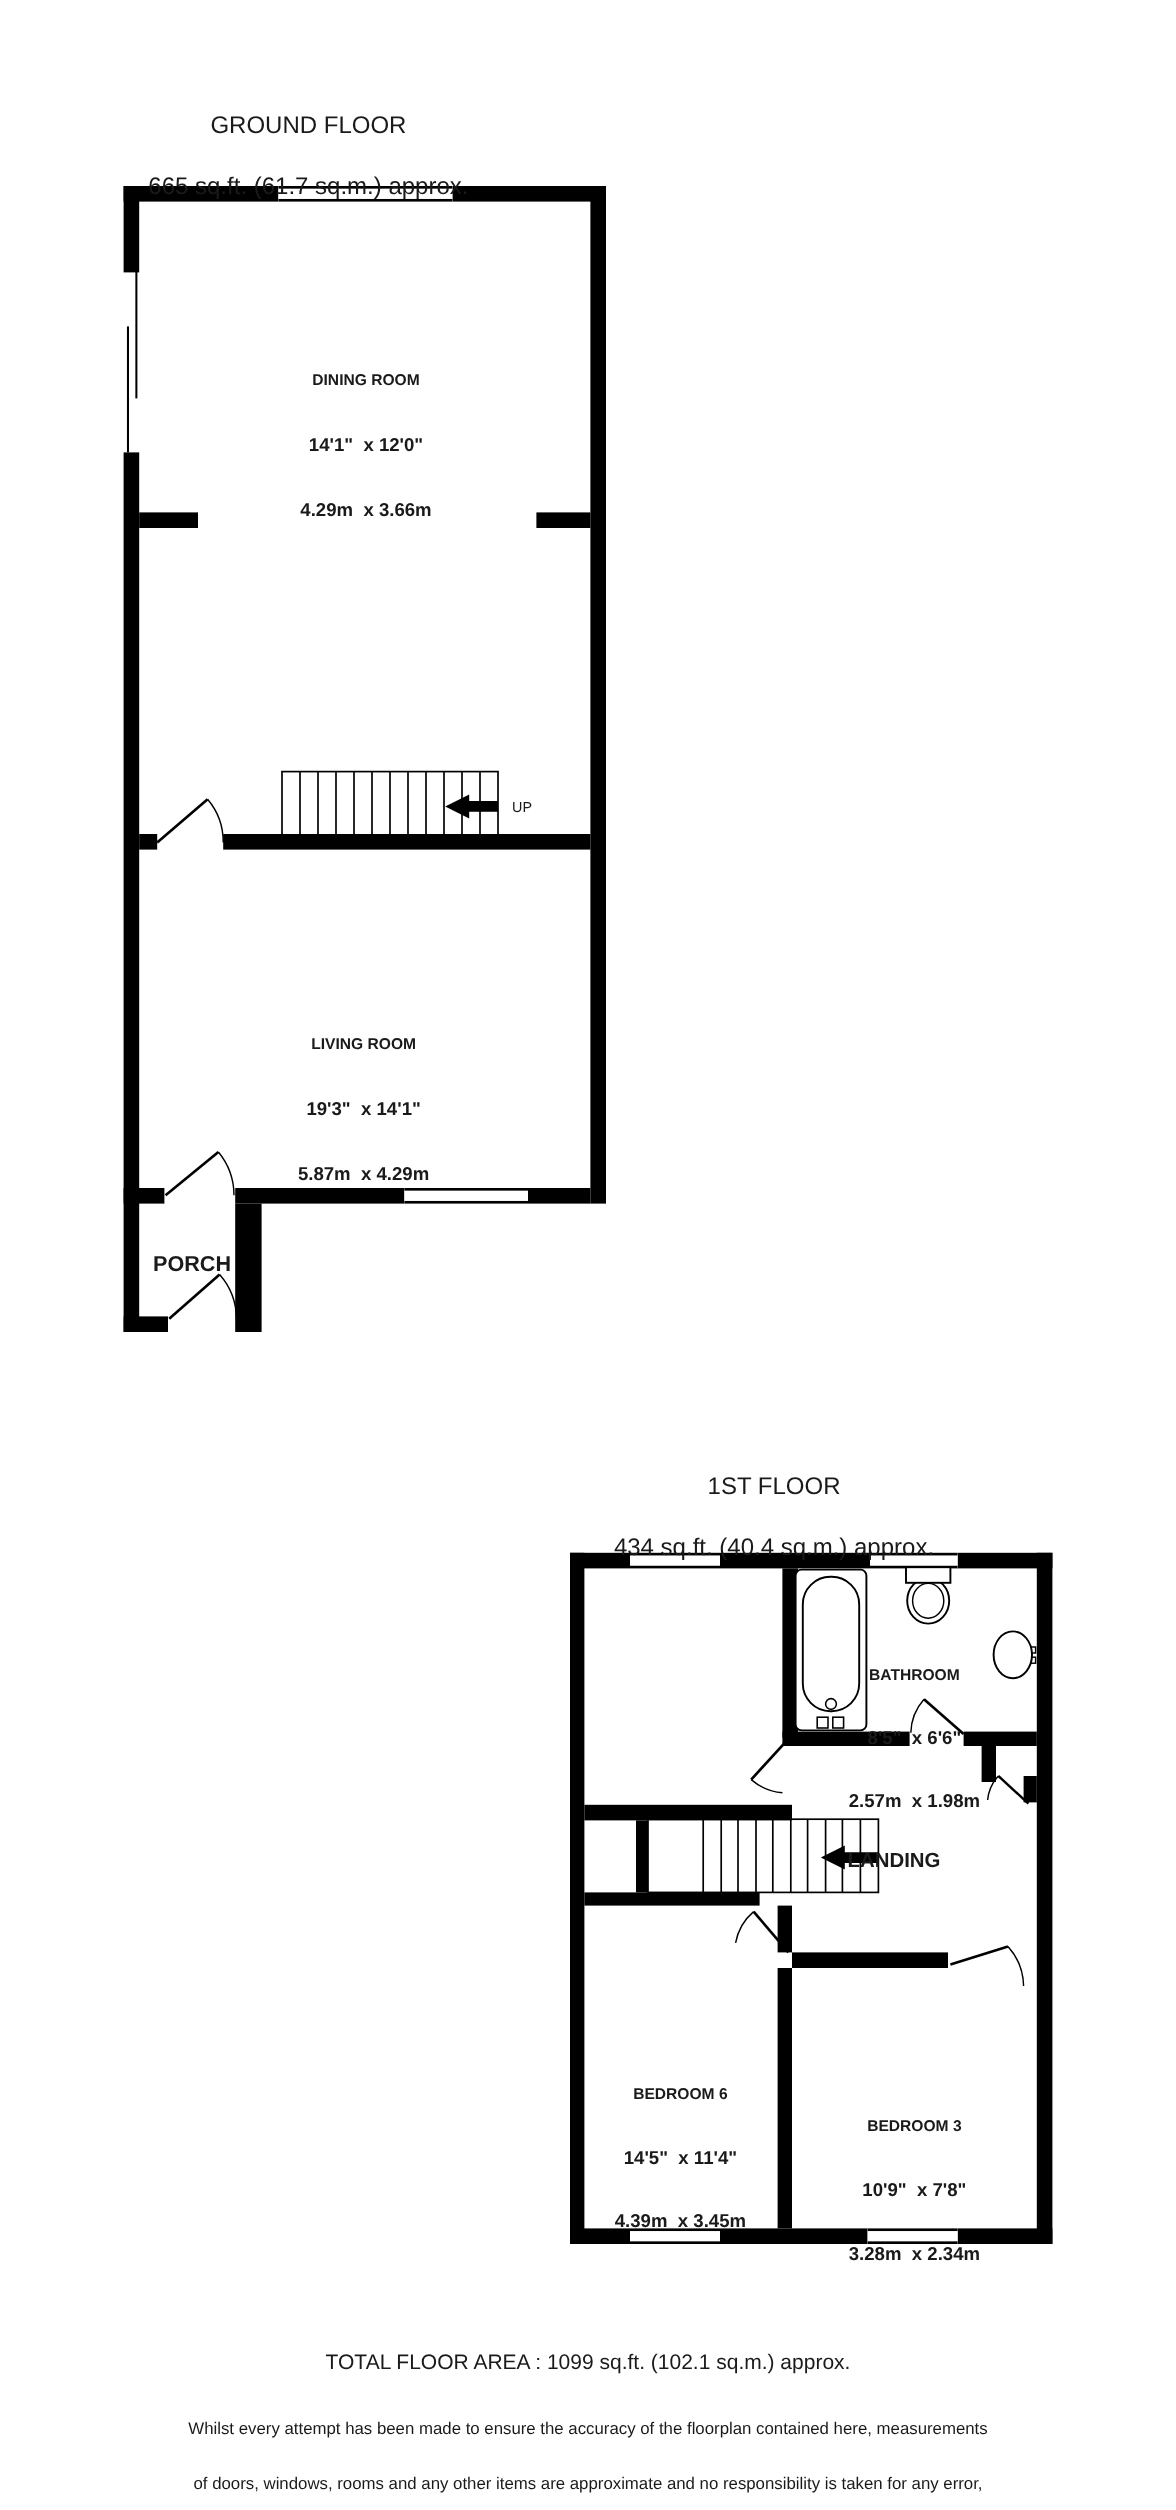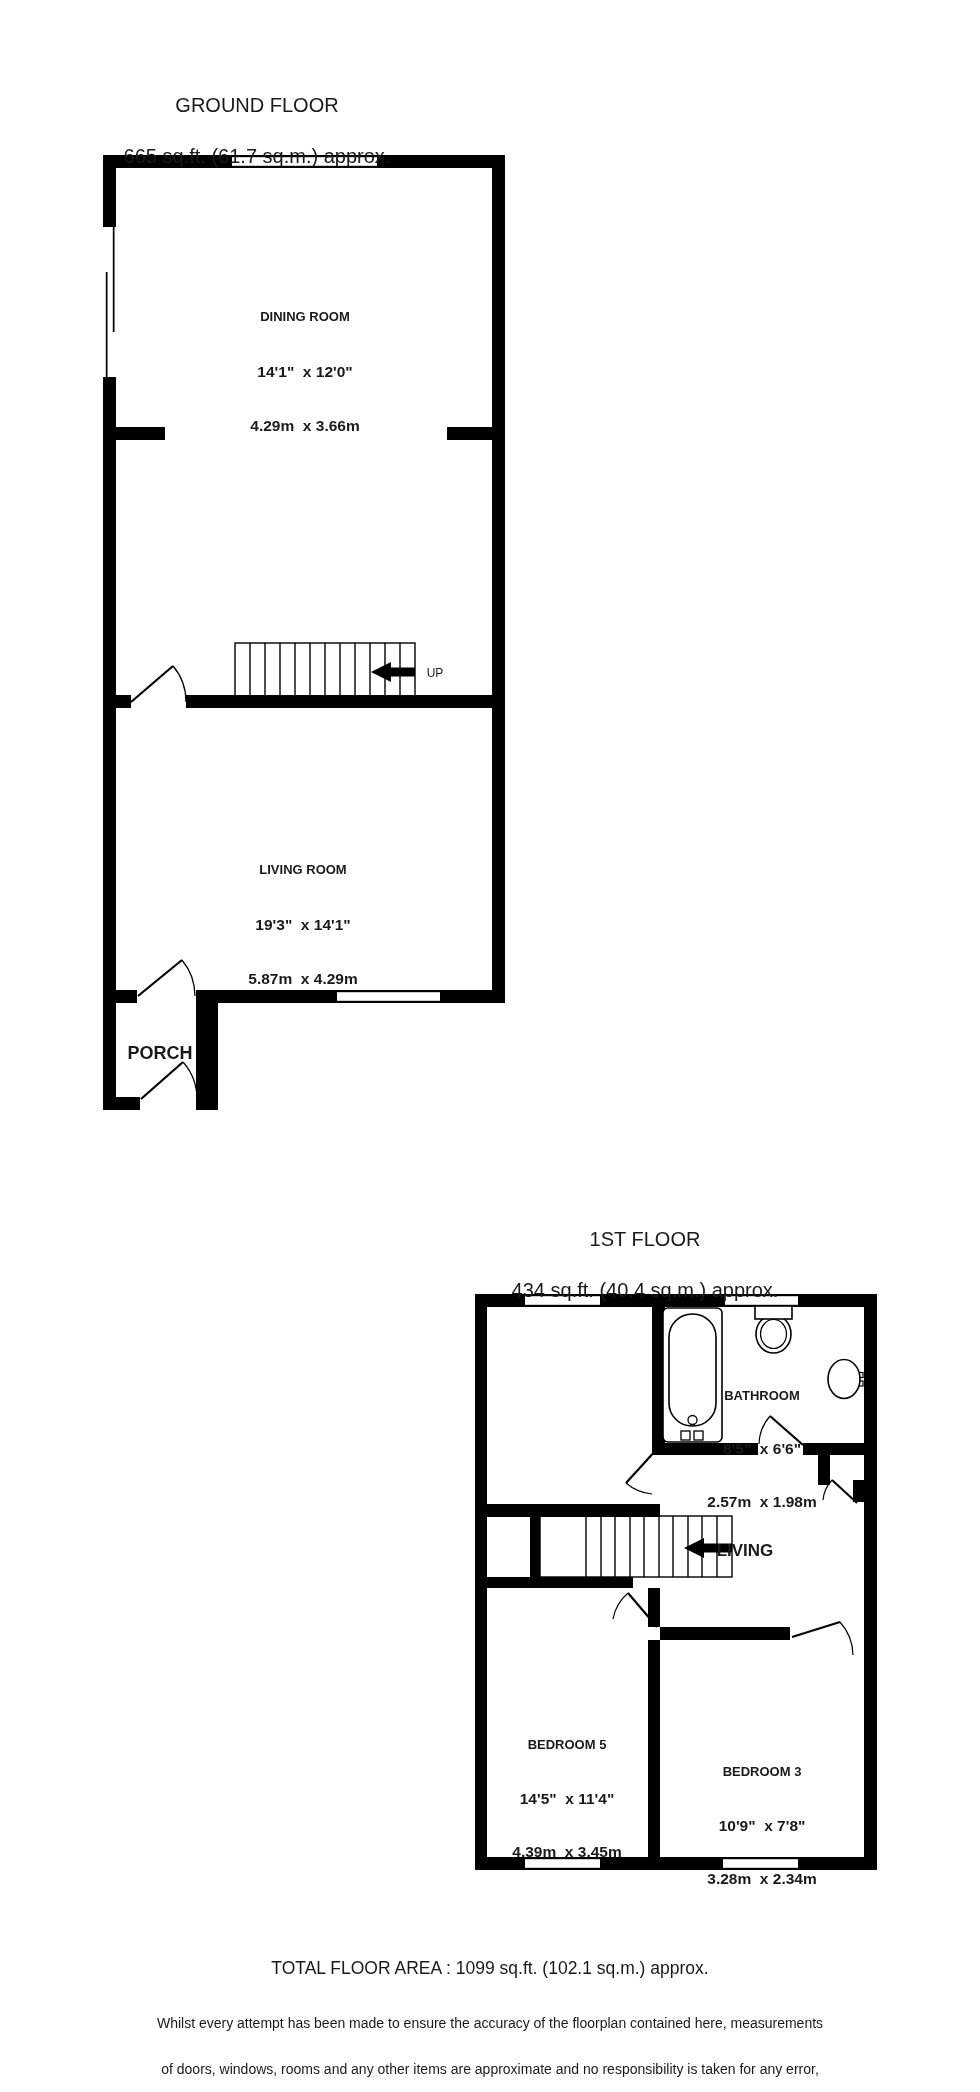--- a/index.html
+++ b/index.html
@@ -217,24 +217,24 @@
     <div class="hline">434 sq.ft. (40.4 sq.m.) approx.</div>
   </div>
 
 
   <div class="abs tight" style="left:652px;top:1351px;width:220px;">
     <div class="room-name">BATHROOM</div>
     <div class="room-dim">8'5"  x 6'6"</div>
     <div class="room-dim">2.57m  x 1.98m</div>
   </div>
 
-  <div class="abs landing-label" style="left:665px;top:1541px;width:160px;">LIVING</div>
+  <div class="abs landing-label" style="left:665px;top:1541px;width:160px;">LANDING</div>
 
   <div class="abs semi" style="left:457px;top:1700px;width:220px;">
-    <div class="room-name">BEDROOM 5</div>
+    <div class="room-name">BEDROOM 6</div>
     <div class="room-dim">14'5"  x 11'4"</div>
     <div class="room-dim">4.39m  x 3.45m</div>
   </div>
 
   <div class="abs semi" style="left:652px;top:1727px;width:220px;">
     <div class="room-name">BEDROOM 3</div>
     <div class="room-dim">10'9"  x 7'8"</div>
     <div class="room-dim">3.28m  x 2.34m</div>
   </div>
 

